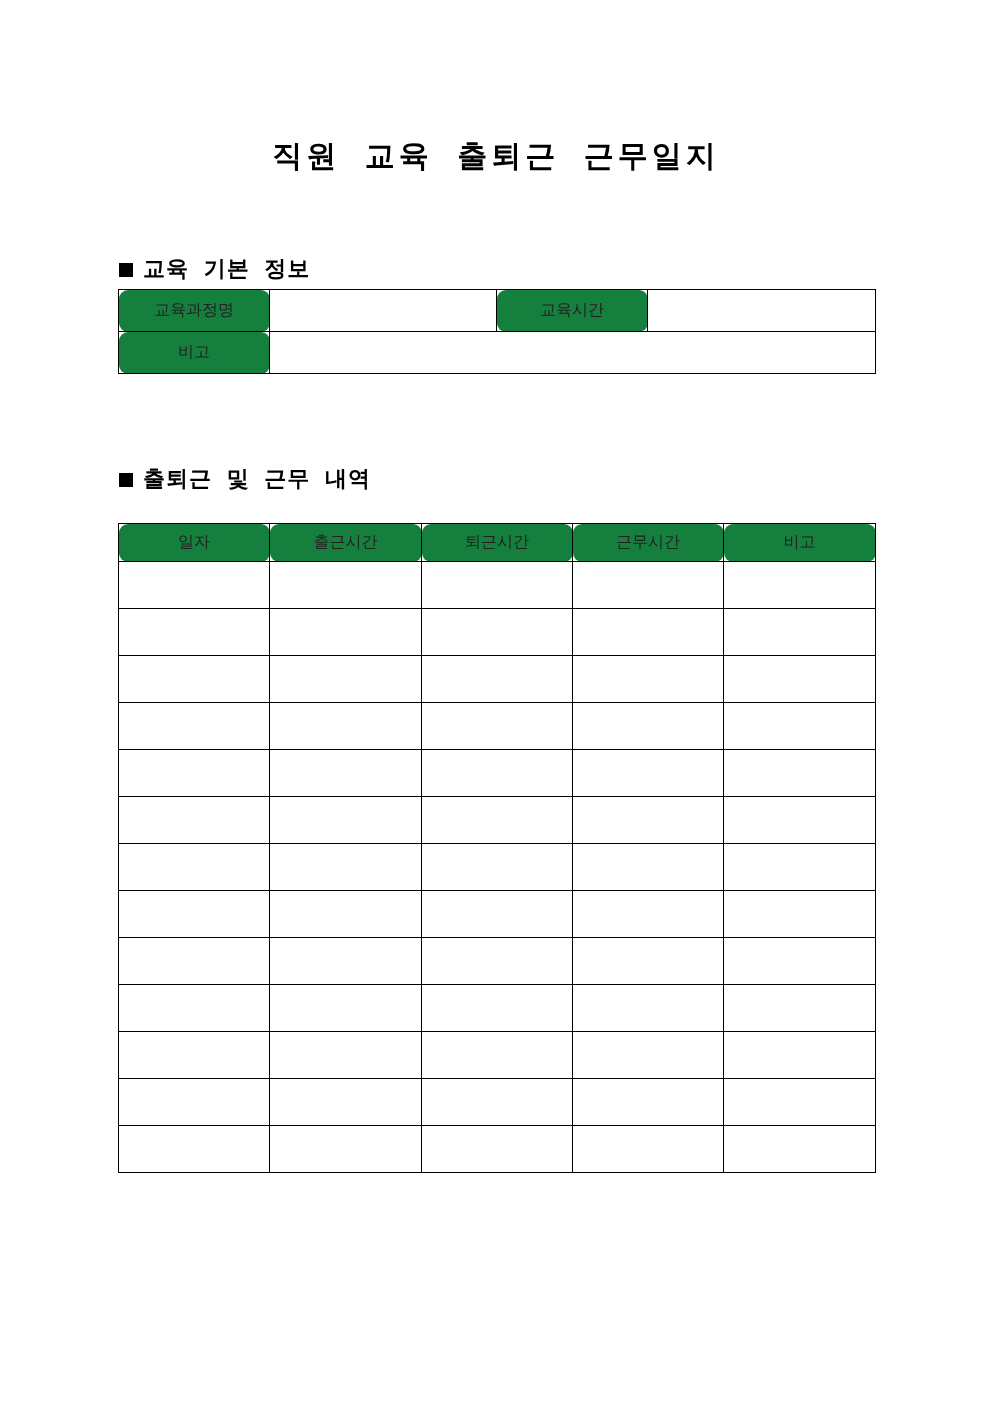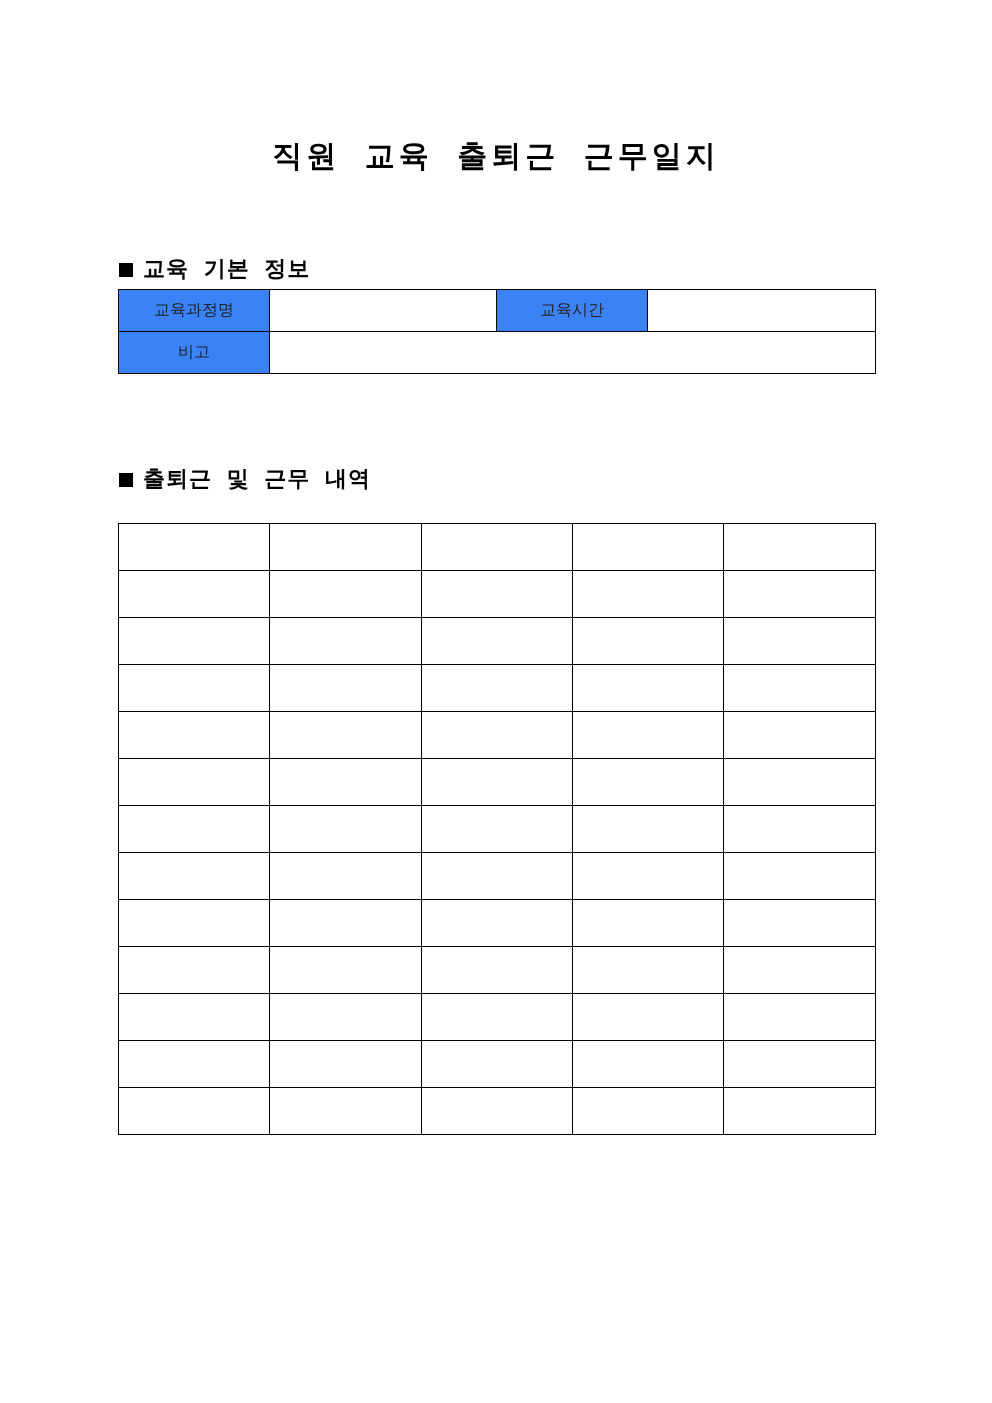--- a/index.html
+++ b/index.html
@@ -2,21 +2,21 @@
 <html><head>
 <meta charset="utf-8">
 <style>
   html, body { margin: 0; padding: 0; background: #ffffff; }
   body { width: 992px; height: 1403px; position: relative; font-family: "DejaVu Sans", "Liberation Sans", sans-serif; color: #000; }
   .title { position: absolute; top: 136px; left: 0; width: 992px; text-align: center; font-size: 30px; font-weight: bold; letter-spacing: 4px; word-spacing: 10px; }
   .section-title { position: absolute; left: 119px; font-size: 22px; font-weight: bold; letter-spacing: 1px; word-spacing: 6px; }
   .section-title .sq { display: inline-block; width: 14px; height: 14px; background: #000; margin-right: 10px; vertical-align: -1px; }
   table { position: absolute; border-collapse: collapse; table-layout: fixed; }
   td { border: 1.5px solid #000; padding: 0; text-align: center; font-size: 16px; color: #222; }
-  td.label { background: #3b82f6; }
+  td.label { background: #15803d; border-radius: 9px; }
   #info { left: 118px; top: 289px; width: 757px; }
   #info tr { height: 42px; }
   #log { left: 118px; top: 523px; width: 757px; }
   #log tr.head { height: 38px; }
   #log tr.row { height: 47px; }
 </style>
 </head>
 <body>
 
 <div class="title">직원 교육 출퇴근 근무일지</div>
@@ -52,20 +52,27 @@
 
 <table id="log">
   <colgroup>
       <col style="width:151px">
       <col style="width:152px">
       <col style="width:151px">
       <col style="width:151px">
       <col style="width:152px">
     </colgroup>
   <tbody id="log-body">
+    <tr class="head">
+      <td class="label">일자</td>
+      <td class="label">출근시간</td>
+      <td class="label">퇴근시간</td>
+      <td class="label">근무시간</td>
+      <td class="label">비고</td>
+    </tr>
   <tr class="row">
         <td></td>
         <td></td>
         <td></td>
         <td></td>
         <td></td>
       </tr>
       <tr class="row">
         <td></td>
         <td></td>

